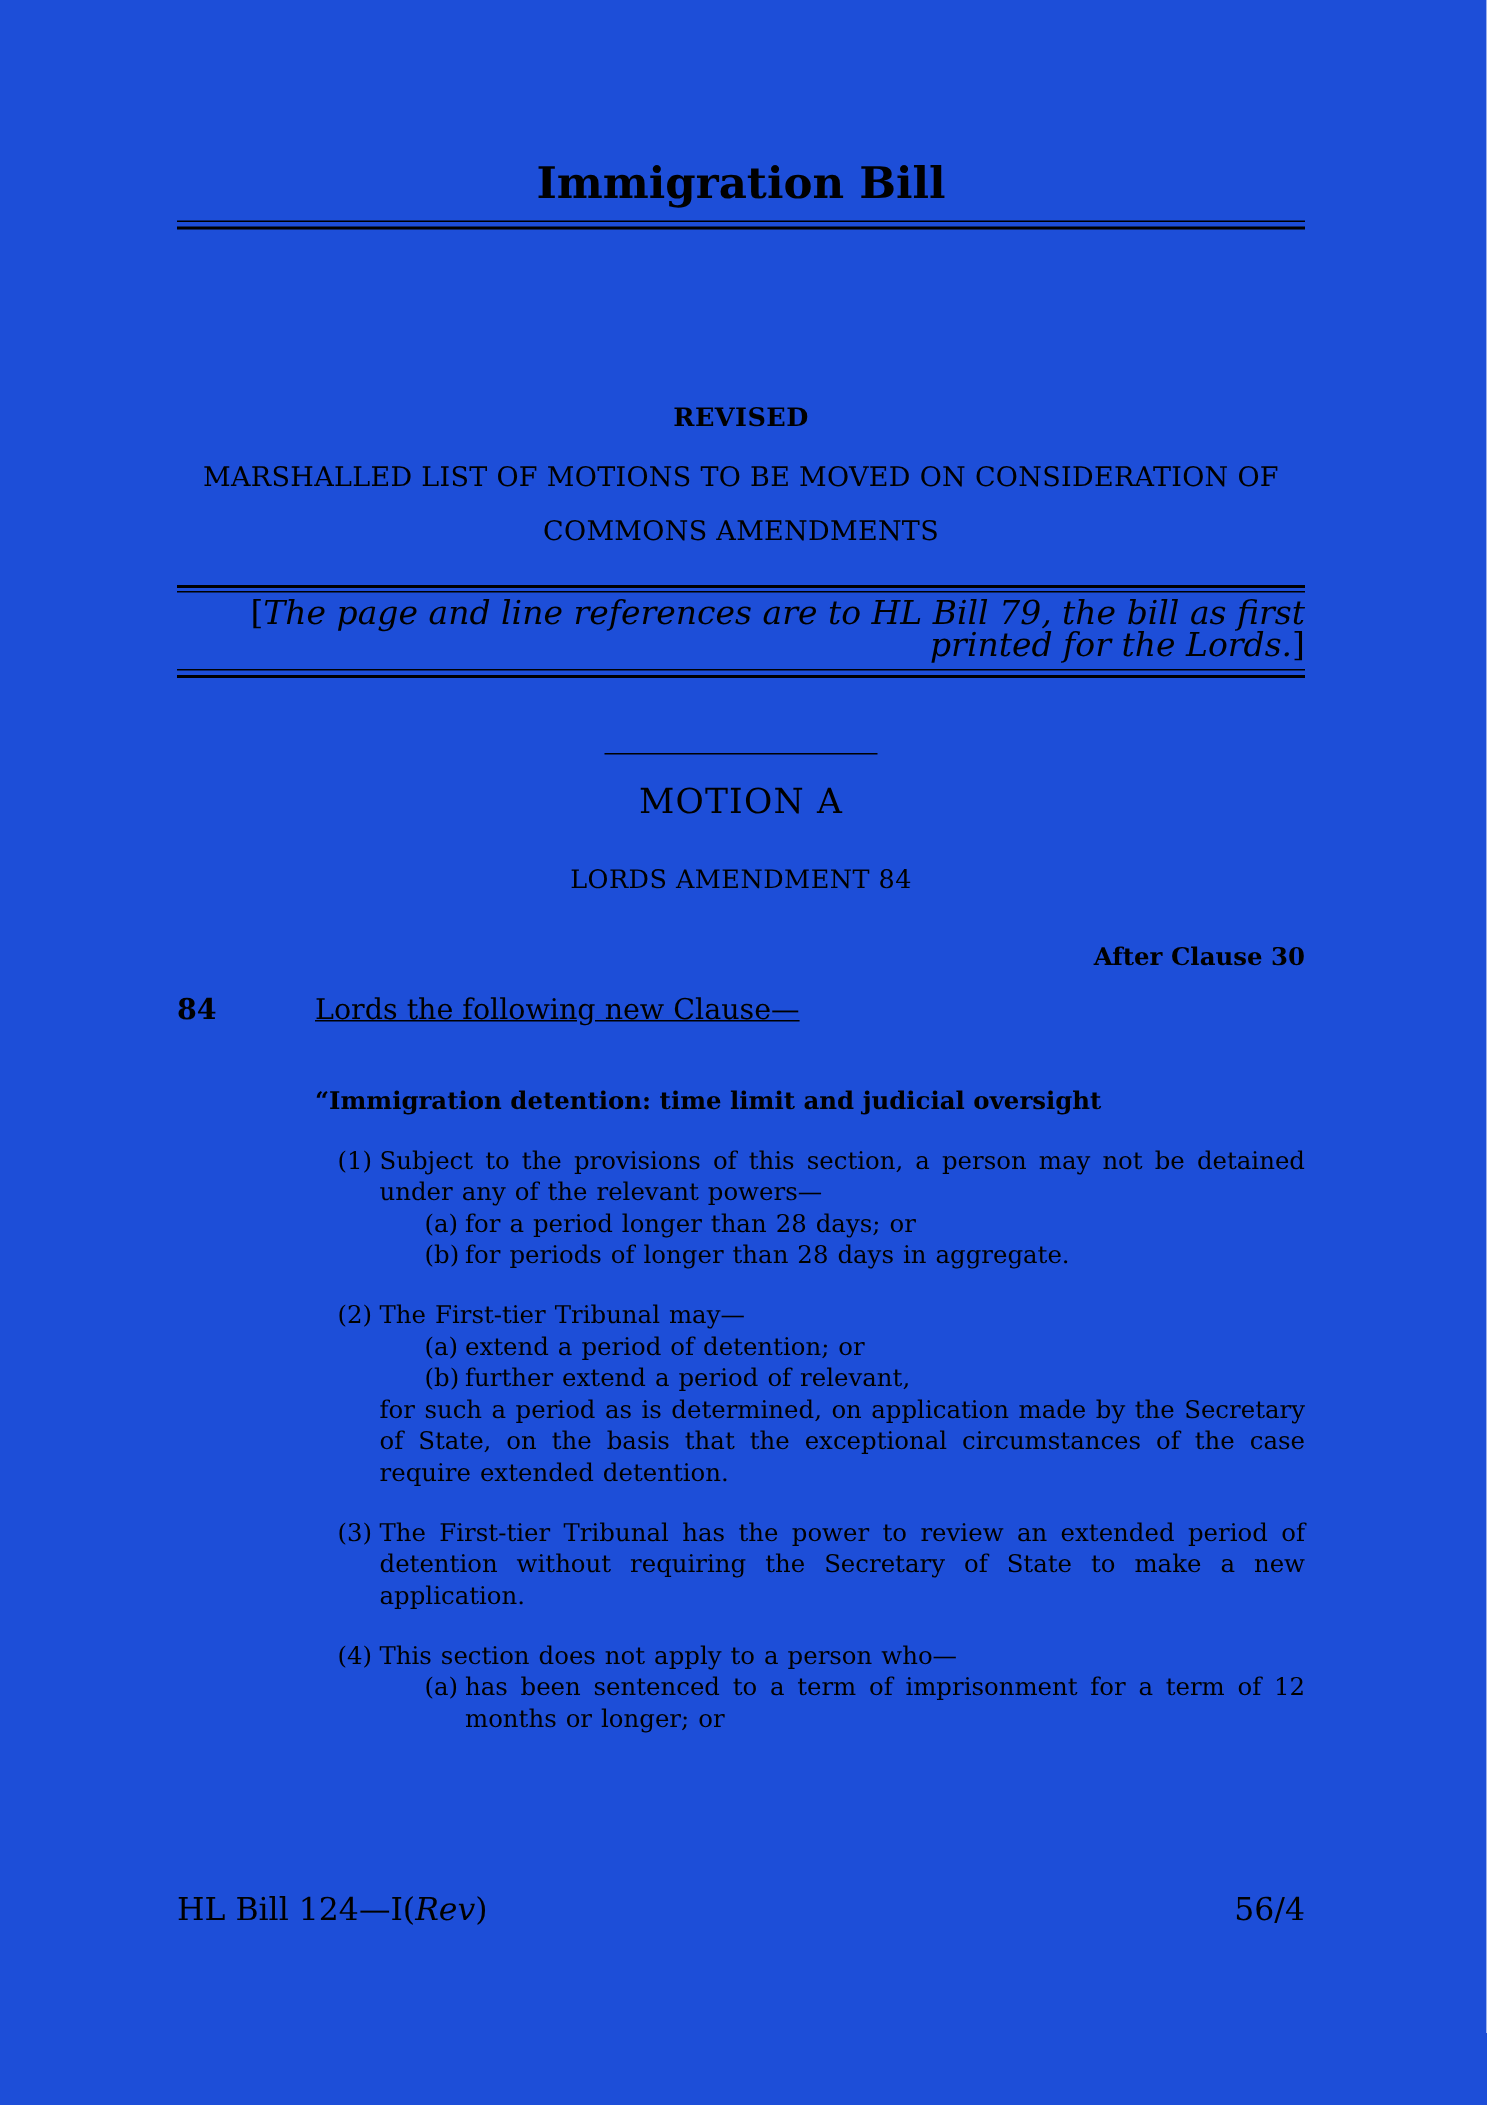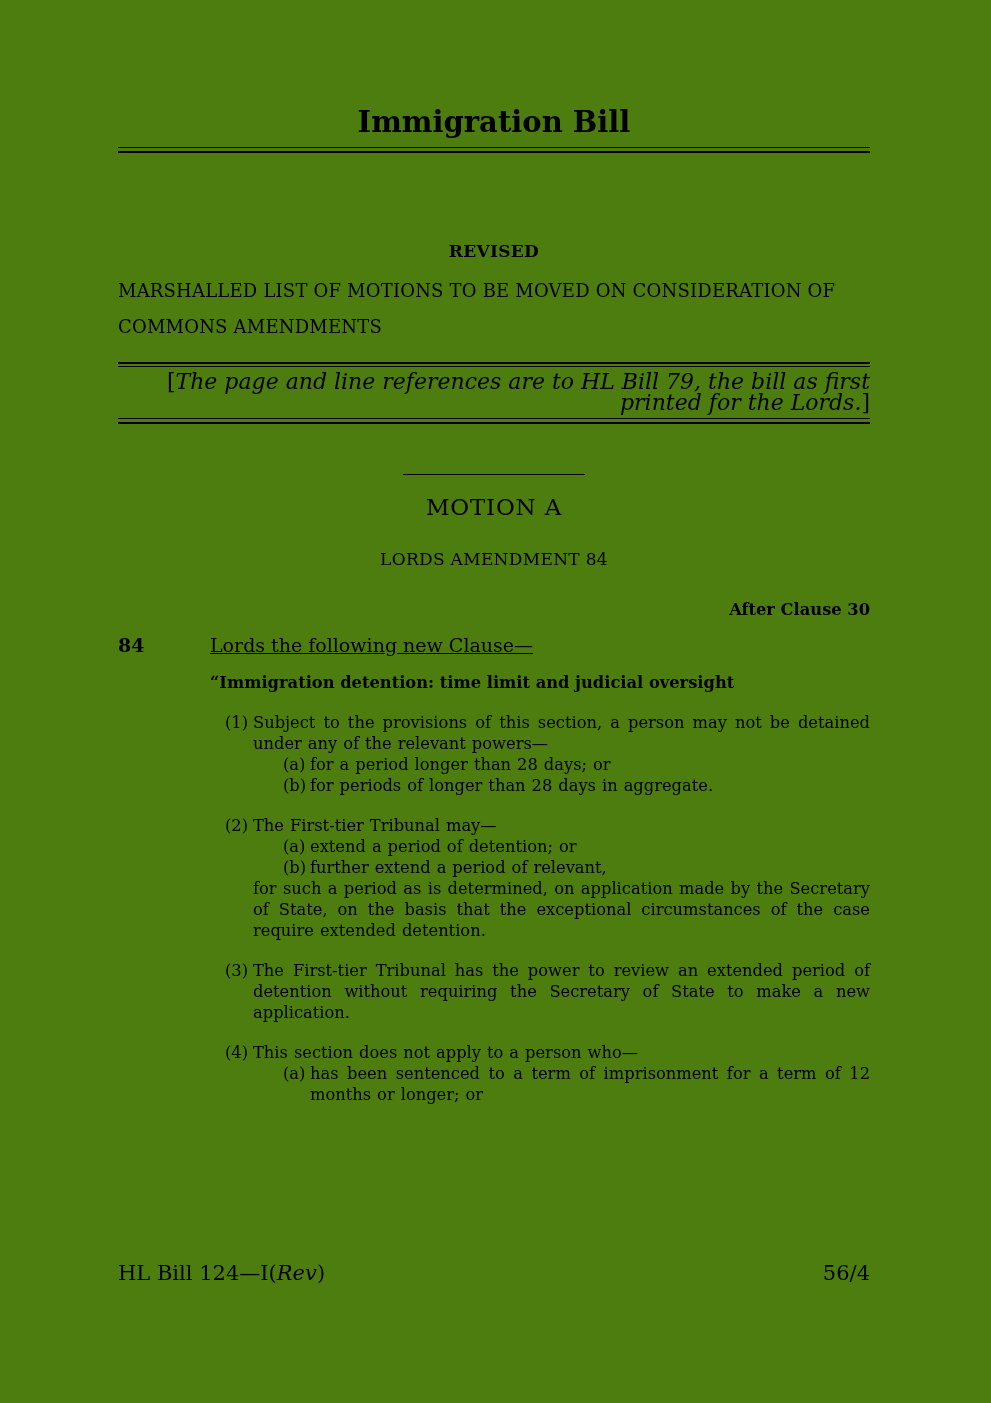--- a/index.html
+++ b/index.html
@@ -2,21 +2,21 @@
 <html><head>
 <meta charset="utf-8">
 <style>
   html, body { margin: 0; padding: 0; background: #ffffff; }
   .page {
     position: relative;
     width: 991px;
     height: 1403px;
     box-sizing: border-box;
     padding: 0 121px 0 118px;
-    background: #4d7c0f;
+    background: #1d4ed8;
     color: #000000;
     font-family: "DejaVu Serif", "Liberation Serif", serif;
     overflow: hidden;
   }
 
   
   .doc-title {
     margin: 0;
     padding-top: 103px;
     font-size: 29px;
@@ -26,29 +26,30 @@
   }
   .title-rule {
     margin-top: 6px;
     height: 2.5px;
     border-top: 1.5px solid #000;
     border-bottom: 2.5px solid #000;
   }
 
   
   .revised {
-    margin-top: 88px;
+    margin-top: 116px;
     text-align: center;
     font-weight: bold;
     font-size: 17px;
     line-height: 20px;
     letter-spacing: 0.3px;
   }
   .subtitle { margin-top: 12px; }
   .subtitle-line {
+    text-align: center;
     font-size: 18px;
     line-height: 36px;
     letter-spacing: 0.2px;
   }
 
   
   .ref-box { margin-top: 17px; }
   .rule-thick-thin {
     height: 2.5px;
     border-top: 2.5px solid #000;
@@ -106,21 +107,21 @@
     position: relative;
     margin-top: 15px;
     font-size: 19px;
     line-height: 21px;
     text-decoration: underline;
   }
   .amendment-number { position: absolute; left: 0; top: 0; font-weight: bold; }
   .amendment-instruction { display: block; margin-left: 92px; }
 
   .new-clause-title {
-    margin: 16px 0 0 92px;
+    margin: 39px 0 0 92px;
     font-weight: bold;
     font-size: 16.3px;
     line-height: 21px;
   }
 
   
   .provision {
     position: relative;
     margin-top: 19px;
     padding-left: 135px;

